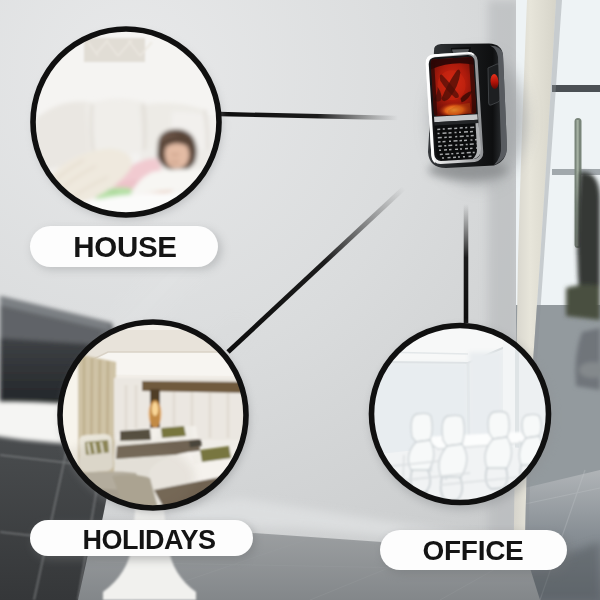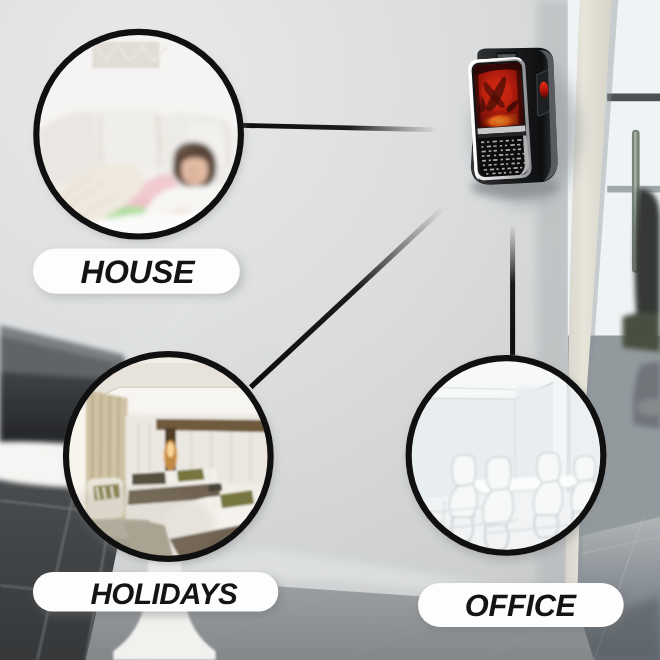--- a/index.html
+++ b/index.html
@@ -1,17 +1,17 @@
 <!DOCTYPE html>
 <html><head>
 <meta charset="utf-8">
 <style>
   html,body{margin:0;padding:0;}
   body{width:600px;height:600px;overflow:hidden;font-family:"Liberation Sans",sans-serif;}
-  #stage{position:relative;width:600px;height:600px;font-style:italic;}
+  #stage{position:relative;width:600px;height:600px;}
   svg{display:block;}
 </style>
 </head>
 <body>
 <div id="stage">
 <svg width="600" height="600" viewBox="0 0 600 600" xmlns="http://www.w3.org/2000/svg">
 <defs>
   <radialGradient id="wallGrad" cx="0.22" cy="0.12" r="1.1">
     <stop offset="0" stop-color="#e8e9ea"></stop>
     <stop offset="0.45" stop-color="#dadcdd"></stop>

